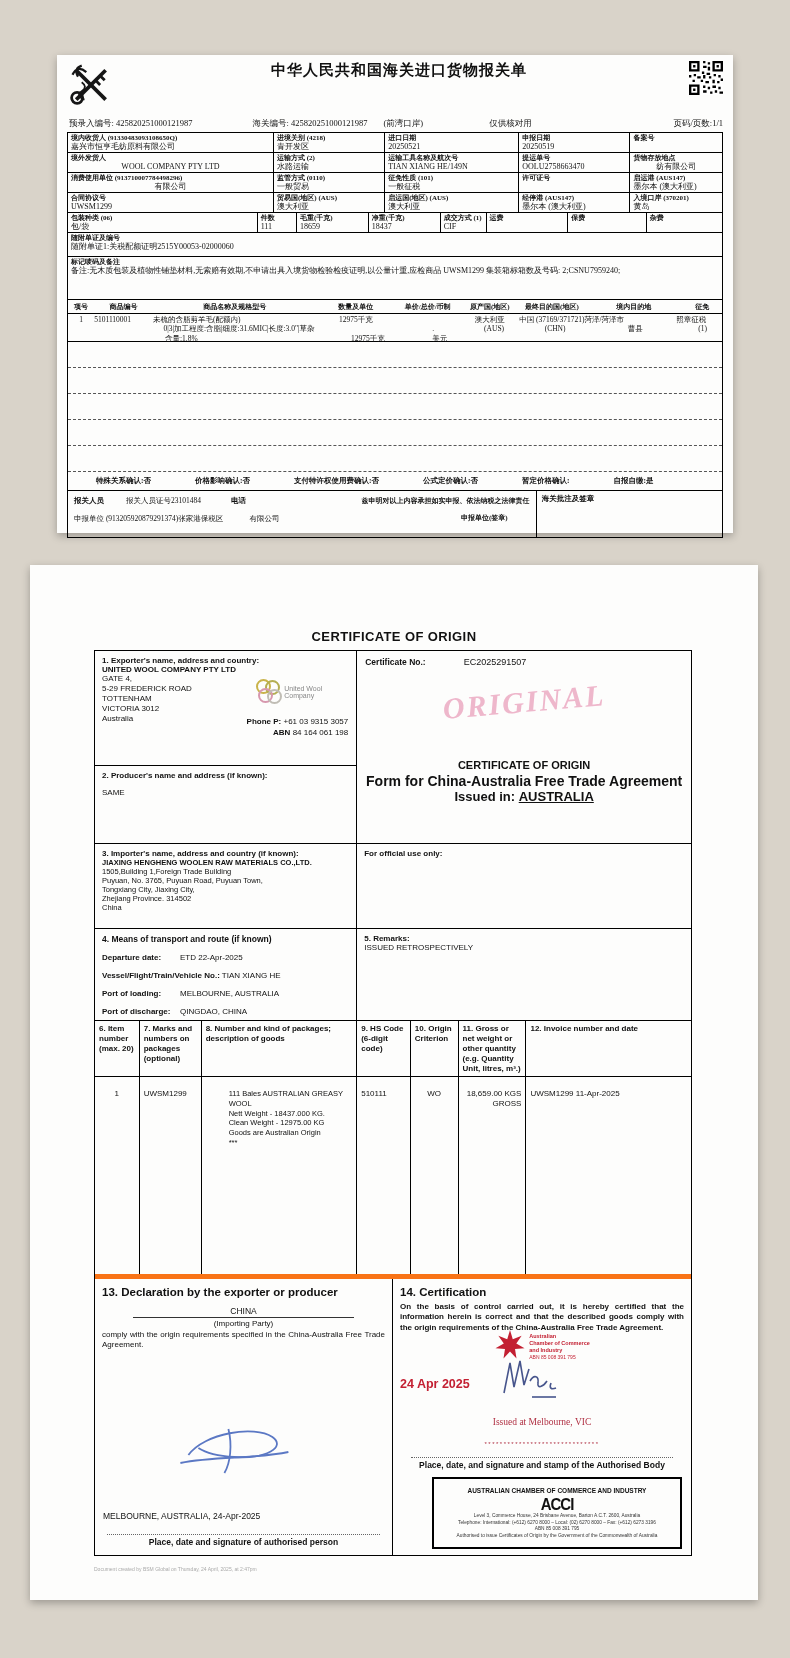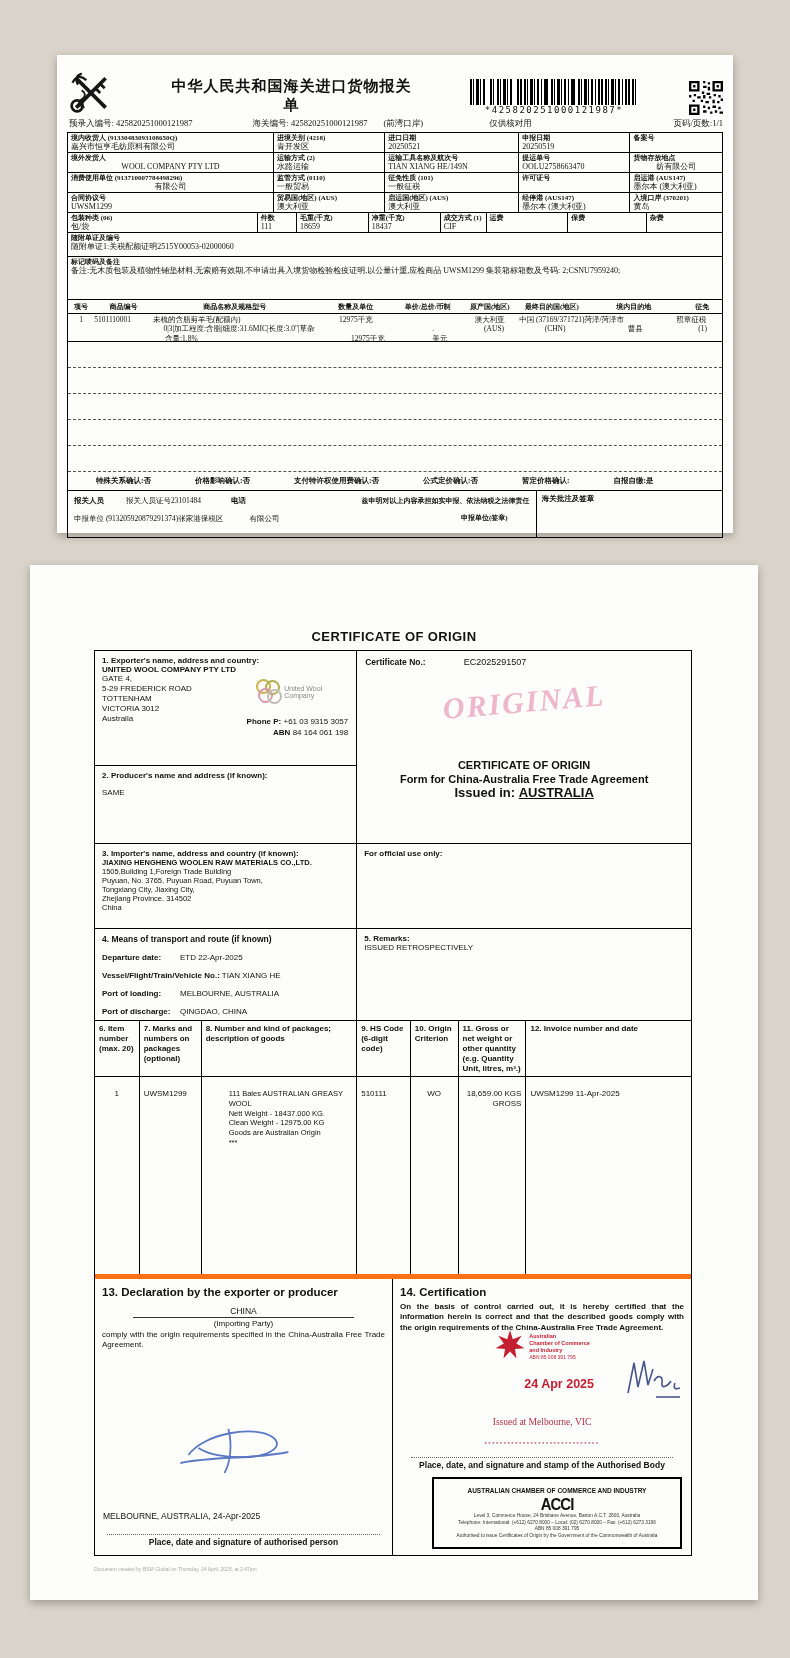--- a/index.html
+++ b/index.html
@@ -2,21 +2,21 @@
 <html><head>
 <meta charset="utf-8">
 <style>
   html,body{margin:0;padding:0;}
   body{width:790px;height:1658px;background:#d9d3c9;position:relative;
        font-family:"Liberation Sans", sans-serif;color:#111;}
   .doc{position:absolute;background:#fdfdfc;box-shadow:0 3px 8px rgba(0,0,0,.28);box-sizing:border-box;}
   
   #doc1{left:57px;top:55px;width:676px;height:478px;padding:6px 10px;
         font-family:"Liberation Serif", serif;}
-  .c-head{display:flex;align-items:flex-end;height:54px;gap:47px;}
+  .c-head{display:flex;align-items:flex-start;height:54px;}
   .c-head h1{flex:1;text-align:center;font-size:15px;margin:0 4px;letter-spacing:1px;font-weight:bold;}
   .emblem{width:46px;height:46px;flex:0 0 46px;}
   .bcwrap{width:168px;flex:0 0 168px;}
   .bars{height:26px;background:
     repeating-linear-gradient(90deg,#000 0 1.6px,#fff 1.6px 3.2px,#000 3.2px 4px,#fff 4px 6.5px,#000 6.5px 9px,#fff 9px 10px,#000 10px 11px,#fff 11px 13.5px);}
   .bctext{font-family:"DejaVu Sans Mono", monospace;font-size:9px;text-align:center;letter-spacing:1.5px;}
   .qr{width:34px;height:34px;flex:0 0 34px;margin-left:4px;}
   .meta{display:flex;font-size:8.5px;margin:3px 0 2px 2px;white-space:nowrap;}
   .meta .m2{margin-left:60px}.meta .m3{margin-left:16px}.meta .m4{margin-left:66px}.meta .m5{margin-left:auto}
   .ct{border:1px solid #000;}
@@ -66,21 +66,21 @@
   .rings{position:relative;width:26px;height:26px;display:inline-block;vertical-align:middle;}
   .ring{position:absolute;width:11px;height:11px;border-radius:50%;border:2px solid;}
   .phoneabn{position:absolute;right:8px;top:66px;font-size:8px;text-align:right;line-height:1.35;}
   .certno-line{display:flex;padding:6px 8px 0 8px;font-size:8.5px;}
   .certno-line .no{margin-left:38px;font-size:9px;}
   .stamp{position:absolute;left:50%;top:34px;transform:translateX(-50%) rotate(-5deg);
          font-family:"Liberation Serif", serif;font-style:italic;font-weight:bold;font-size:30px;
          letter-spacing:2px;color:#eba6c0;opacity:.8;}
   .subt{position:absolute;left:0;right:0;top:108px;text-align:center;}
   .subt .t1{font-size:11px;font-weight:bold;}
-  .subt .t2{font-size:11px;font-weight:bold;margin-top:2px;}
+  .subt .t2{font-size:14px;font-weight:bold;margin-top:2px;}
   .subt .t3{font-size:13px;margin-top:0;font-weight:bold;}
   .subt .t3 b{text-decoration:underline;}
   .h85{height:85px}.h92{height:92px}.h281{height:281px}
   .imp div{font-size:7.5px;line-height:1.2;}
   .b4line{display:flex;margin-top:9px;font-size:8px;white-space:nowrap;}
   .b4lab{font-weight:bold;width:78px;flex:0 0 78px;}
   .b4lab.auto{width:auto;flex:0 0 auto;margin-right:2px;}
   
   .gheadc{display:flex;height:55px;border-bottom:1px solid #000;}
   .gbodyc{display:flex;height:197px;}
@@ -99,21 +99,21 @@
   .chinaline{width:78%;margin:1px auto 0 auto;border-bottom:1px solid #333;}
   .imparty{text-align:center;font-size:8px;margin-top:1px;}
   .sig13{position:absolute;left:50%;top:140px;transform:translateX(-58%);}
   .place13{position:absolute;left:8px;bottom:34px;font-size:8.5px;}
   .cap13{position:absolute;left:4%;right:4%;bottom:8px;border-top:1px dotted #666;
          text-align:center;font-size:8.5px;font-weight:bold;padding-top:2px;}
   .starblk{display:flex;justify-content:center;margin-top:-4px;}
   .starblk .txt{margin-left:3px;margin-top:4px;}
   .starblk .txt div{font-size:5.5px;color:#c32032;line-height:1.25;font-weight:bold;}
   .starblk .txt .abn{font-weight:normal;font-size:5px;}
-  .dtrow{display:flex;align-items:center;margin-top:6px;justify-content:flex-end;}
+  .dtrow{display:flex;align-items:center;margin-top:6px;justify-content:flex-start;}
   .reddate{color:#c32032;font-weight:bold;font-size:12.5px;}
   .sig14{margin-left:26px;margin-top:-10px;}
   .issuedat{color:#b03043;font-family:"Liberation Serif", serif;font-size:9.5px;text-align:center;margin-top:16px;}
   .starsrow{color:#b03043;text-align:center;font-size:6px;letter-spacing:1.5px;margin-top:14px;}
   .cap14{margin:10px 4% 0 4%;border-top:1px dotted #666;text-align:center;font-size:8.5px;font-weight:bold;padding-top:2px;}
   .accibox{position:absolute;left:5%;right:3%;bottom:6px;border:2px solid #000;padding:8px 4px;text-align:center;margin-left:24px;}
   .accibox .t{font-size:6.5px;font-weight:bold;}
   .accibox .logo{font-size:15px;font-weight:900;letter-spacing:-1px;transform:scaleY(1.15);margin:1px 0;}
   .accibox .s{font-size:4.8px;color:#333;line-height:1.35;}
   .cfooter{margin:10px 0 0 64px;font-size:5px;color:#aaa;}
@@ -125,24 +125,20 @@
   <header class="c-head">
     <svg class="emblem" viewBox="0 0 50 50" fill="none" stroke="#161616">
       <line x1="10" y1="42" x2="42" y2="10" stroke-width="4"></line>
       <circle cx="11" cy="40" r="6" stroke-width="3"></circle>
       <path d="M36,16 l5,5 M31,21 l5,5" stroke-width="3"></path>
       <line x1="10" y1="10" x2="42" y2="42" stroke-width="4"></line>
       <path d="M6,15 q5,-11 15,-3 M16,5 q-9,3 -4,12" stroke-width="2.5"></path>
       <path d="M16,23 q7,5 0,10 q-7,5 3,9" stroke-width="2"></path>
     </svg>
     <h1>中华人民共和国海关进口货物报关单</h1>
-    <div class="bcwrap">
-      <div class="bars"></div>
-      <div class="bctext">*425820251000121987*</div>
-    </div>
     <svg class="qr" viewBox="0 0 29 29">
       <rect width="29" height="29" fill="#fff"></rect>
       <path fill="#000" d="M0,0h9v9h-9z M2,2h5v5h-5z M3.5,3.5h2v2h-2z M20,0h9v9h-9z M22,2h5v5h-5z M23.5,3.5h2v2h-2z M0,20h9v9h-9z M2,22h5v5h-5z M3.5,23.5h2v2h-2z" fill-rule="evenodd"></path>
       <path fill="#000" d="M12,0h2v2h-2z M16,1h2v2h-2z M12,4h3v2h-3z M16,5h2v3h-2z M11,9h2v2h-2z M15,10h3v2h-3z M0,12h2v2h-2z M4,11h2v2h-2z M7,13h3v2h-3z M12,12h2v3h-2z M17,13h2v2h-2z M21,11h2v2h-2z M25,12h2v2h-2z M27,15h2v2h-2z M3,16h2v2h-2z M10,16h2v2h-2z M14,17h3v2h-3z M20,16h2v3h-2z M24,17h2v2h-2z M12,21h2v2h-2z M16,22h2v2h-2z M20,21h3v2h-3z M25,22h2v2h-2z M12,25h3v2h-3z M18,26h2v2h-2z M22,25h2v2h-2z M26,26h3v2h-3z"></path>
     </svg>
   </header>
 
   <div class="meta">
     <span>预录入编号: 425820251000121987</span>
     <span class="m2">海关编号: 425820251000121987</span>

